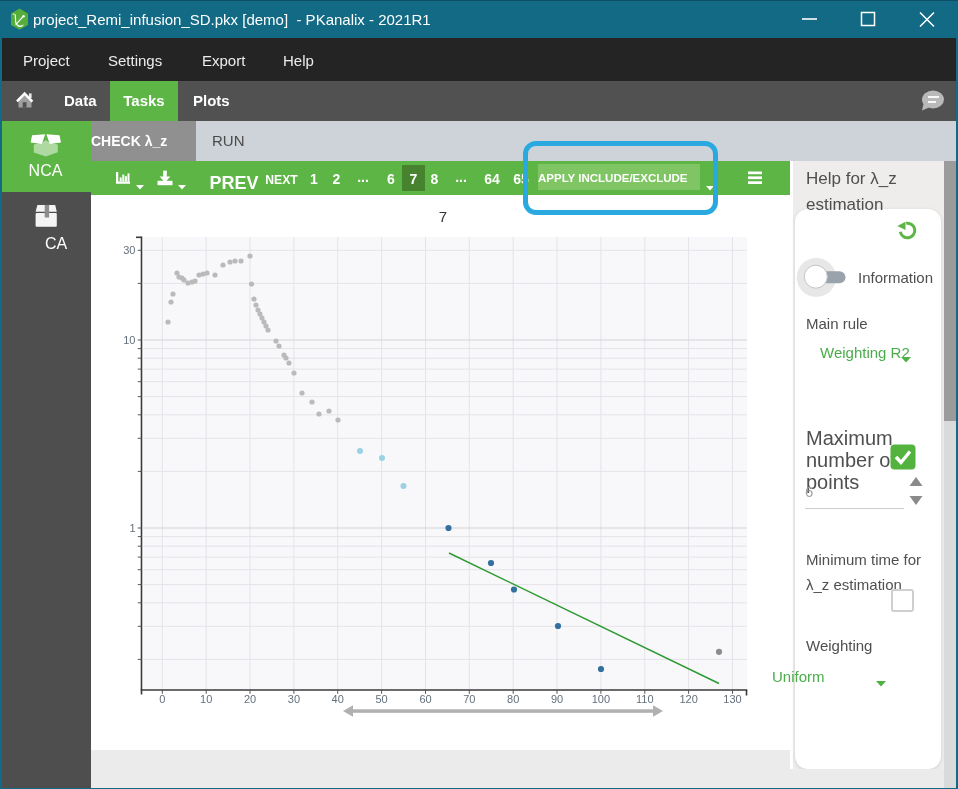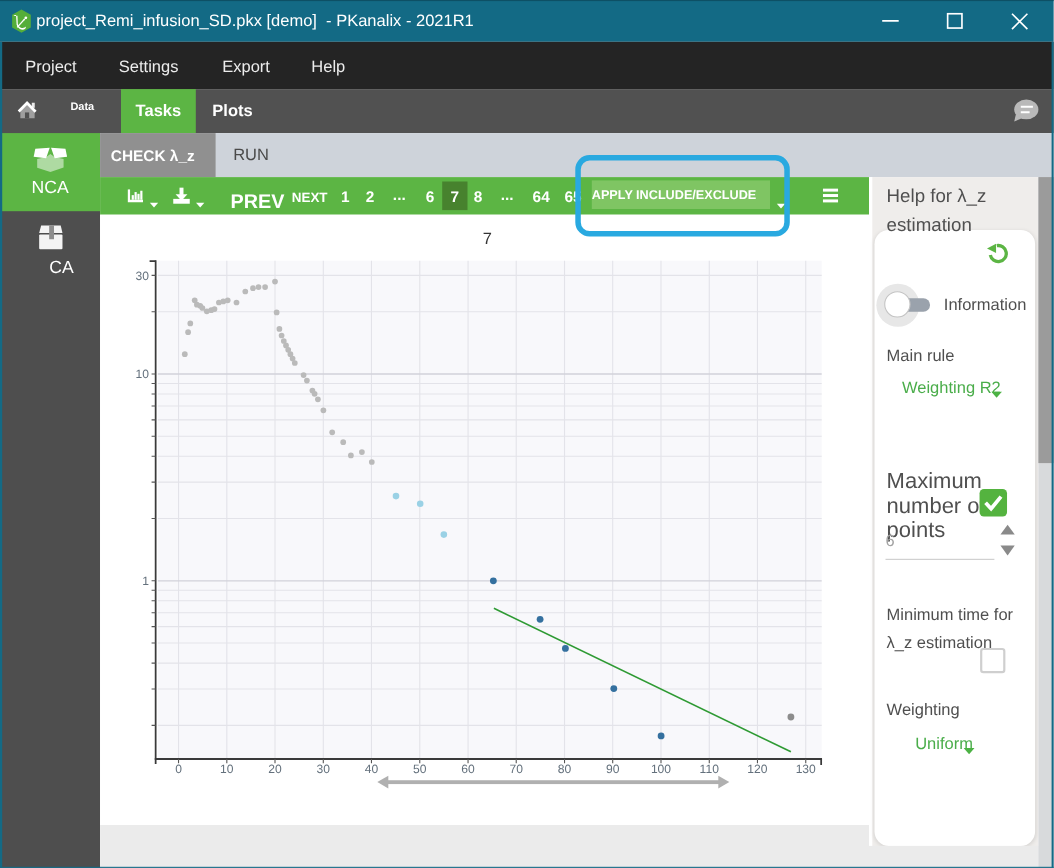--- a/index.html
+++ b/index.html
@@ -27,21 +27,21 @@
 <div class="abs" style="left:202px;top:52px;font-size:15px;color:#ececec">Export</div>
 <div class="abs" style="left:283px;top:52px;font-size:15px;color:#ececec">Help</div>
 
 <div class="abs" style="left:0;top:81px;width:958px;height:40px;background:#515151"></div>
 <svg style="position:absolute;left:15px;top:90px" width="20" height="20" viewBox="0 0 20 20">
 <polygon points="3.5,10.2 9.6,4.2 16.5,10.2 16.5,17.6 3.5,17.6" fill="#ffffff" opacity="0.45"></polygon>
 <rect x="7.7" y="12.2" width="3.8" height="5.4" fill="#515151"></rect>
 <rect x="13.9" y="3.4" width="2.7" height="4.6" fill="#ffffff" opacity="0.88"></rect>
 <path d="M2.0,11.4 L9.6,3.6 L17.4,11.6" stroke="#fff" stroke-width="2.5" fill="none"></path>
 </svg>
-<div class="abs" style="left:64px;top:92px;font-size:10px;font-weight:bold;color:#fff">Data</div>
+<div class="abs" style="left:64px;top:92px;font-size:15px;font-weight:bold;color:#fff">Data</div>
 <div class="abs" style="left:110px;top:81px;width:68px;height:40px;background:#5cb544"></div>
 <div class="abs" style="left:110px;top:92px;width:68px;text-align:center;font-size:15px;font-weight:bold;color:#fff">Tasks</div>
 <div class="abs" style="left:193px;top:92px;font-size:15px;font-weight:bold;color:#fff">Plots</div>
 <svg style="position:absolute;left:919px;top:90px" width="26" height="22" viewBox="0 0 26 22">
 <ellipse cx="14" cy="9.5" rx="11" ry="9" fill="#b9b9b9"></ellipse>
 <polygon points="4.5,14 10,17.5 3,20.5" fill="#b9b9b9"></polygon>
 <line x1="9" y1="7" x2="20" y2="7" stroke="#fff" stroke-width="1.8"></line>
 <line x1="9" y1="12" x2="17" y2="12" stroke="#fff" stroke-width="1.8"></line>
 </svg>
 
@@ -55,21 +55,21 @@
 <div class="abs" style="left:0;top:162px;width:91px;text-align:center;font-size:16px;color:#fff">NCA</div>
 <svg style="position:absolute;left:34px;top:203px" width="25" height="25" viewBox="0 0 25 25">
 <polygon points="3.4,1.9 21.2,1.9 22.8,8.8 1.6,8.8" fill="#f4f4f4"></polygon>
 <rect x="1.6" y="10.1" width="21.2" height="13.6" rx="1" fill="#f4f4f4"></rect>
 <rect x="10.7" y="1.9" width="4.4" height="12.6" fill="#8d8d8d"></rect>
 </svg>
 <div class="abs" style="left:0;top:235px;width:112px;text-align:center;font-size:16px;color:#fff">CA</div>
 
 <div class="abs" style="left:91px;top:121px;width:867px;height:40px;background:#ced3da"></div>
 <div class="abs" style="left:91px;top:121px;width:105px;height:40px;background:#909090"></div>
-<div class="abs" style="left:91px;top:133px;width:86px;text-align:right;font-size:14px;font-weight:600;color:#fff">CHECK λ_z</div>
+<div class="abs" style="left:91px;top:133px;width:86px;text-align:left;font-size:14px;font-weight:600;color:#fff">CHECK λ_z</div>
 <div class="abs" style="left:212px;top:132px;font-size:15px;color:#4a4a4a">RUN</div>
 
 <div class="abs" style="left:91px;top:195px;width:702px;height:555px;background:#fff"></div>
 
 <div class="abs" style="left:91px;top:161px;width:699px;height:34px;background:#5cb544"></div>
 <svg style="position:absolute;left:116px;top:172px" width="15" height="13" viewBox="0 0 15 13">
 <path d="M1.1,0 L1.1,10.7 L14,10.7" stroke="#fff" stroke-width="2.3" fill="none"></path>
 <rect x="3.7" y="5.4" width="2" height="4.2" fill="#fff"></rect>
 <rect x="6.3" y="2.6" width="2" height="7" fill="#fff"></rect>
 <rect x="8.9" y="4.2" width="2" height="5.4" fill="#fff"></rect>
@@ -135,21 +135,21 @@
 </svg>
 <div class="abs" style="left:805px;top:483px;font-size:15px;color:#a3a3a3">6</div>
 <div class="abs" style="left:805px;top:508px;width:99px;height:1px;background:#ccc"></div>
 <svg style="position:absolute;left:908px;top:476px" width="16" height="30" viewBox="0 0 16 30">
 <polygon points="8,1 1.5,10 14.5,10" fill="#8a8a8a"></polygon>
 <polygon points="8,29 1.5,20 14.5,20" fill="#8a8a8a"></polygon>
 </svg>
 <div class="abs" style="left:806px;top:547px;width:125px;font-size:15px;line-height:25px;color:#4f4f4f">Minimum time for λ_z estimation</div>
 <div class="abs" style="left:891px;top:589px;width:23px;height:23px;background:#fff;border:2px solid #cfcfcf;border-radius:3px"></div>
 <div class="abs" style="left:806px;top:637px;font-size:15px;color:#4f4f4f">Weighting</div>
-<div class="abs" style="left:832px;top:668px;font-size:15px;color:#4aad4a">Uniform</div>
+<div class="abs" style="left:772px;top:668px;font-size:15px;color:#4aad4a">Uniform</div>
 <div class="abs" style="left:876px;top:673px"><svg width="10" height="6" viewBox="0 0 10 6">
       <polygon points="0,0 10,0 5,5.6" fill="#4cb244"></polygon>
     </svg></div>
 
 <div class="abs" style="left:91px;top:750px;width:699px;height:39px;background:#ebebeb"></div>
 <div class="abs" style="left:790px;top:769px;width:154px;height:20px;background:#ebebeb"></div>
 
 <div class="abs" style="left:944px;top:161px;width:14px;height:628px;background:#d8dadc"></div>
 <div class="abs" style="left:944px;top:161px;width:14px;height:260px;background:#9b9b9b"></div>
 

